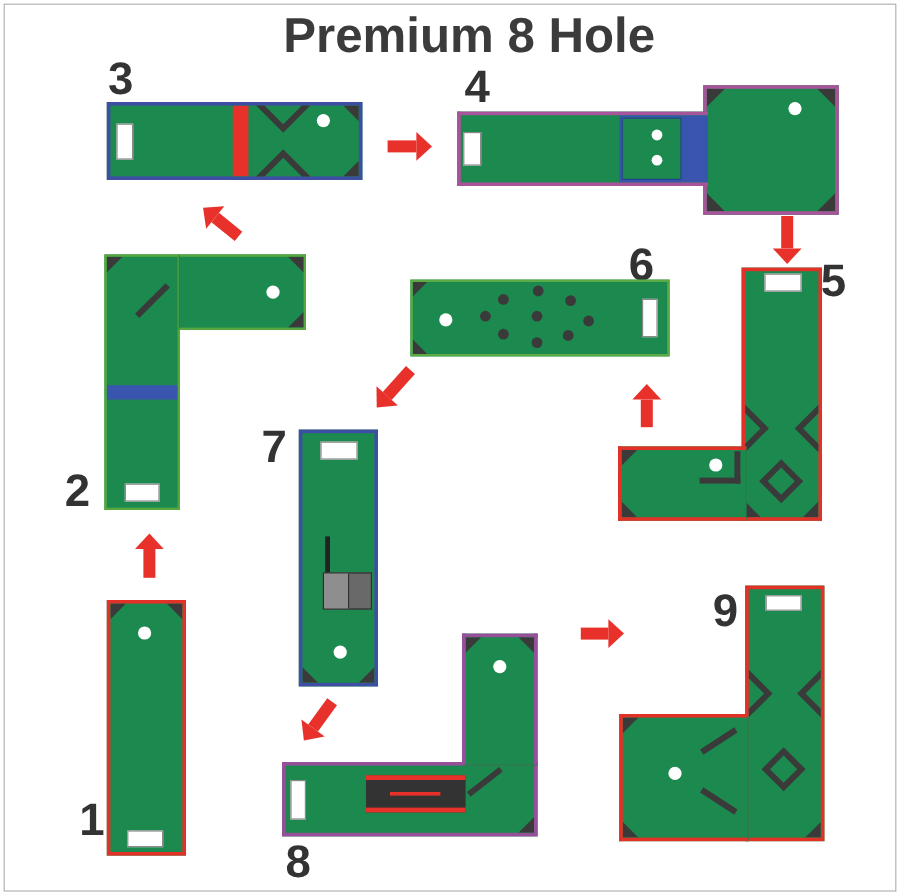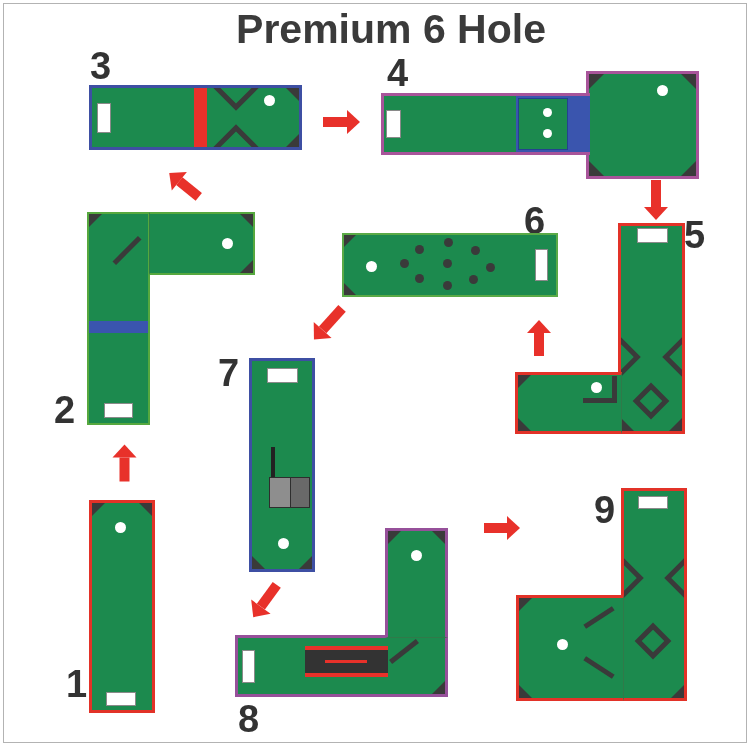--- a/index.html
+++ b/index.html
@@ -42,21 +42,21 @@
   .ramp{position:absolute;border:1px solid #2e2e2e;box-sizing:border-box;background:#696969;}
   .ramp .half{position:absolute;left:0;top:0;width:20px;height:100%;background:#8e8e8e;border-right:1px solid #2e2e2e;}
   .tunnel{position:absolute;background:#333;border-top:4px solid #e8312a;border-bottom:4px solid #e8312a;box-sizing:border-box;}
   .tunnel .mid{position:absolute;left:20px;top:10px;width:42px;height:3px;background:#e8312a;}
 </style>
 </head>
 <body>
 
 <div id="canvas">
   <div id="frame"></div>
-  <div class="title">Premium 6 Hole</div>
+  <div class="title">Premium 8 Hole</div>
 
   <div class="num" style="left:66px;top:665px;">1</div>
   <div class="part b-red" style="left:89px;top:500px;width:66px;height:213px;">
     <div class="tri tl"></div>
     <div class="tri tr"></div>
     <div class="cup" style="left:23px;top:19px;"></div>
     <div class="tee" style="left:14px;top:189px;width:30px;height:14px;"></div>
   </div>
 
   <div class="num" style="left:54px;top:391px;">2</div>

